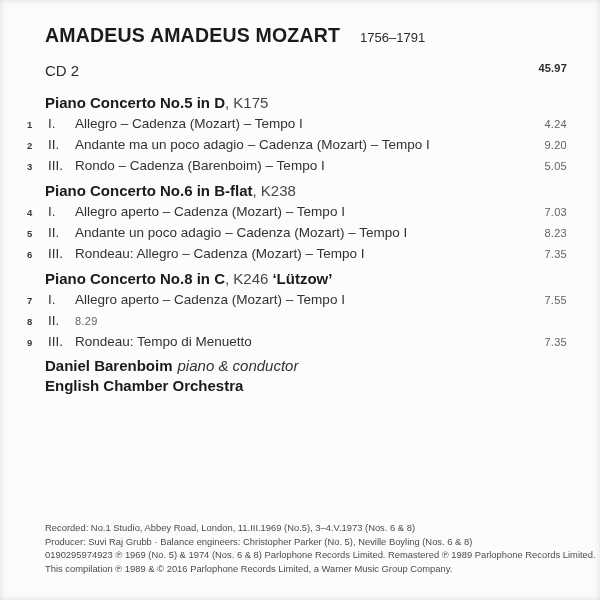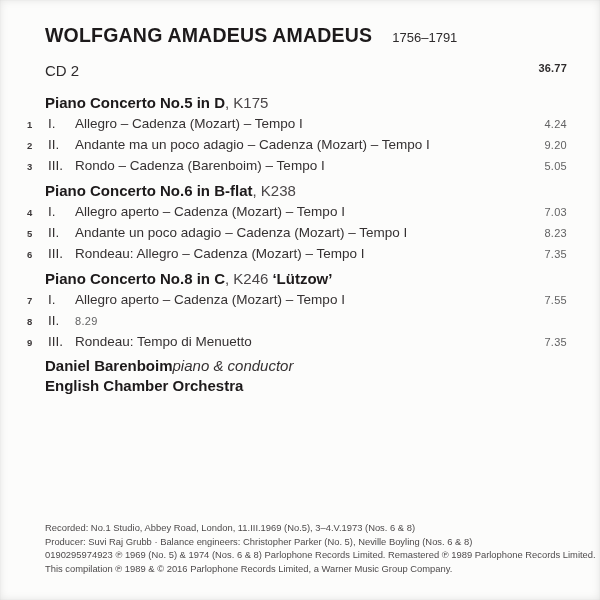--- a/index.html
+++ b/index.html
@@ -52,41 +52,41 @@
     line-height: 20px;
   }
   .track-num { font-size: 9.5px; font-weight: 700; color: #3c3839; }
   .track-movement { font-size: 13.5px; color: #353132; }
   .track-title { font-size: 13.5px; color: #353132; white-space: nowrap; }
   .track-duration { font-size: 11px; color: #626263; letter-spacing: 0.3px; }
 
   
   .credits { position: absolute; top: 356px; left: 45px; right: 33px; line-height: 20px; }
   .credit-name { font-size: 15px; font-weight: 700; color: #1d1a1b; }
-  .credit-role { font-size: 15px; font-style: italic; font-weight: 400; color: #353132; }
+  .credit-role { font-size: 15px; font-style: italic; font-weight: 400; color: #353132; margin-left: 5px; }
 
   
   .footer {
     position: absolute; top: 521px; left: 45px; right: 25px;
     font-size: 9.4px; line-height: 13.6px; color: #4e4b4c;
   }
   .footer-line { white-space: nowrap; }
 </style>
 </head>
 <body>
 
 <div class="page">
 
   <div class="composer-line">
-    <span class="composer">WOLFGANG AMADEUS AMADEUS</span><span class="composer-dates">1756–1791</span>
+    <span class="composer">AMADEUS AMADEUS MOZART</span><span class="composer-dates">1756–1791</span>
   </div>
 
   <div class="disc-row">
     <span class="disc-label">CD 2</span>
-    <span class="total-duration">36.77</span>
+    <span class="total-duration">45.97</span>
   </div>
 
   <div class="sections">
 
     <div class="section">
       <div class="section-heading">
         <span class="work-title">Piano Concerto No.5 in D</span><span class="work-catalog">, K175</span>
       </div>
       <div class="track-row">
         <span class="track-num">1</span>

